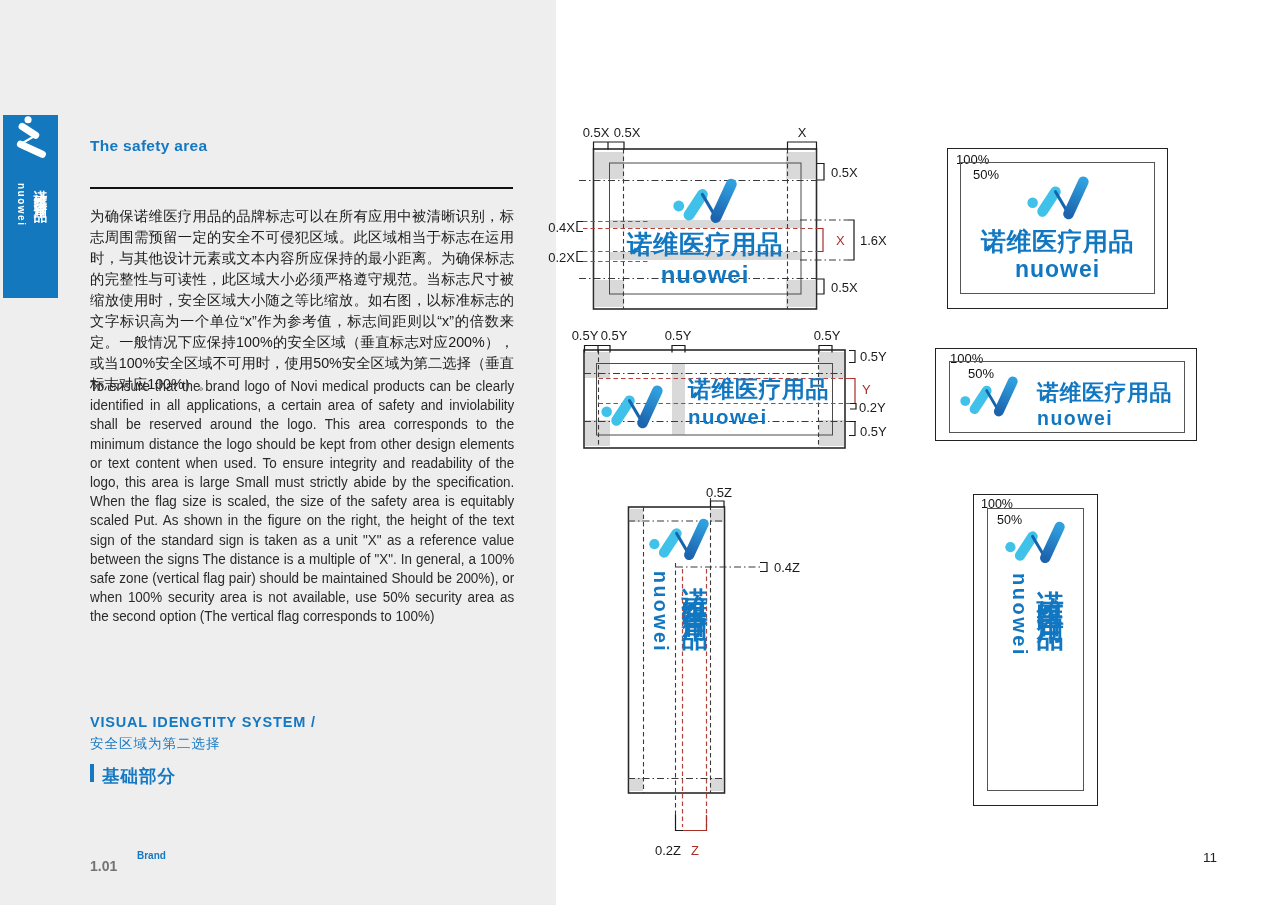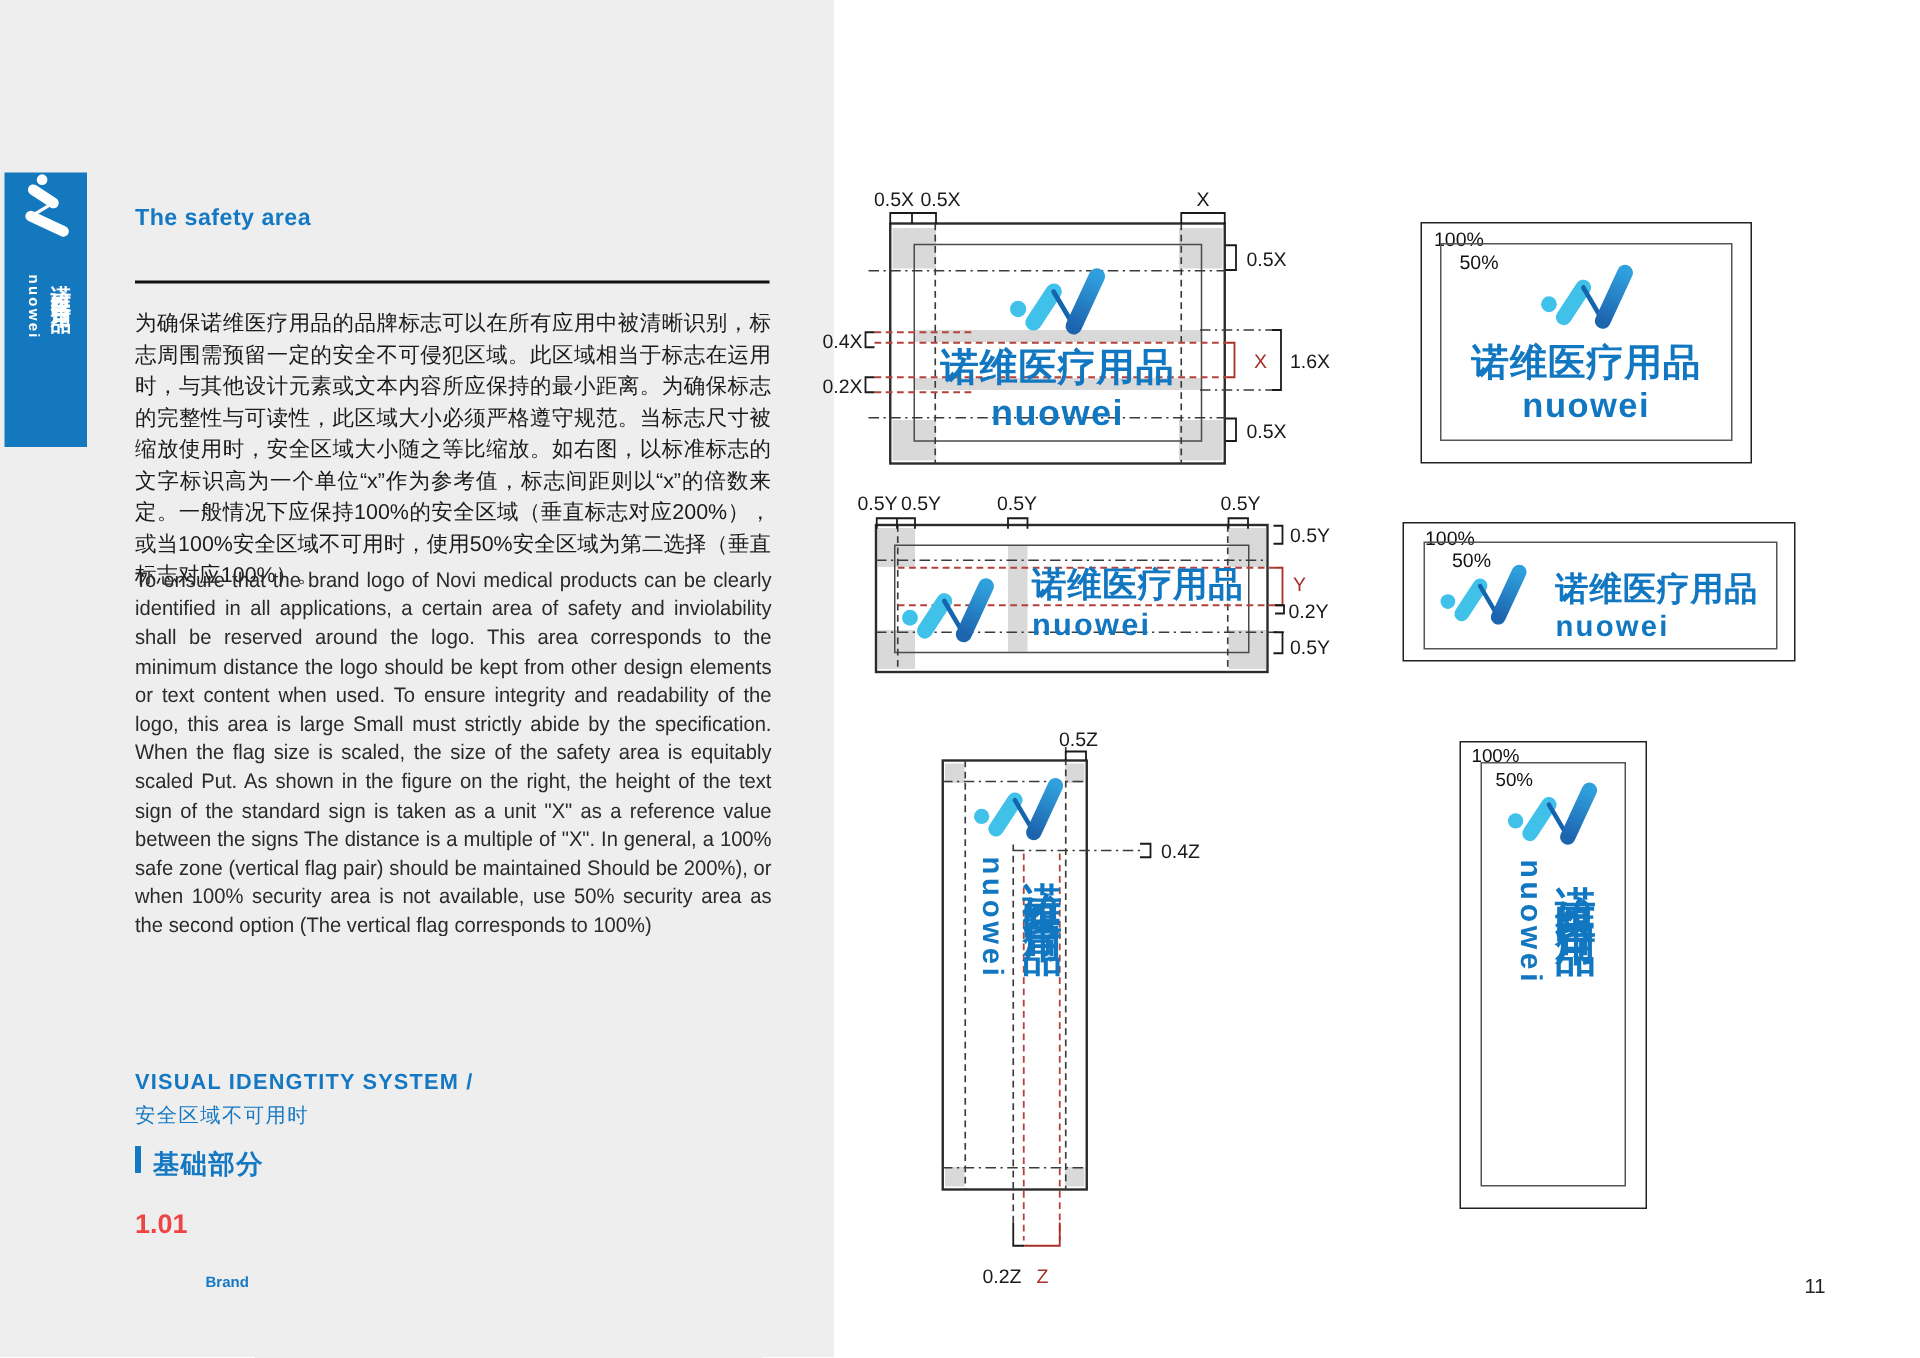--- a/index.html
+++ b/index.html
@@ -15,21 +15,21 @@
   .title-en{left:90px;top:137px;font-size:15.5px;font-weight:bold;letter-spacing:.3px;color:#1578c2;}
   .rule{left:90px;top:187px;width:423px;height:0;border-top:2px solid #111;}
   .para-cn{left:90px;top:206px;width:424px;font-size:14.3px;line-height:21px;text-align:justify;color:#1b1b1b;}
   .para-en{left:90px;top:377px;width:442px;font-size:14px;line-height:19.2px;text-align:justify;color:#2a2a2a;
            transform:scaleX(.96);transform-origin:left top;}
   .vis-en{left:90px;top:714px;font-size:14.5px;font-weight:bold;letter-spacing:.8px;color:#1578c2;}
   .vis-cn{left:90px;top:735px;font-size:13.5px;letter-spacing:1px;color:#1578c2;}
   .section{left:90px;top:764px;display:flex;align-items:flex-start;gap:8px;}
   .section .bar{width:4px;height:18px;background:#1578c2;}
   .section .txt{font-size:17.5px;font-weight:bold;color:#1578c2;letter-spacing:1px;}
-  .code{left:90px;top:806px;font-size:18px;font-weight:bold;color:#ef4444;}
+  .code{left:90px;top:858px;font-size:14px;font-weight:bold;color:#737373;}
   .code-label{left:137px;top:850px;font-size:10px;font-weight:bold;color:#1578c2;}
   .pagenum{left:1203px;top:850px;font-size:13.5px;color:#222;}
   
   .lg{color:#1277c1;font-weight:bold;line-height:1.05;white-space:nowrap;}
   .vcn{writing-mode:vertical-rl;text-orientation:upright;}
   .ven{writing-mode:vertical-rl;}
   
   .exbox{border:1.6px solid #222;background:#fff;}
   .exinner{position:absolute;border:1px solid #555;}
   .pct{position:absolute;font-size:13px;color:#111;}
@@ -81,21 +81,21 @@
     <div class="abs lg-w ven" style="left:13px;top:68px;font-size:10px;letter-spacing:1.5px">nuowei</div>
   </div>
 
   <div class="abs title-en">The safety area</div>
   <div class="abs rule"></div>
 
   <div class="abs para-cn">为确保诺维医疗用品的品牌标志可以在所有应用中被清晰识别，标志周围需预留一定的安全不可侵犯区域。此区域相当于标志在运用时，与其他设计元素或文本内容所应保持的最小距离。为确保标志的完整性与可读性，此区域大小必须严格遵守规范。当标志尺寸被缩放使用时，安全区域大小随之等比缩放。如右图，以标准标志的文字标识高为一个单位“x”作为参考值，标志间距则以“x”的倍数来定。一般情况下应保持100%的安全区域（垂直标志对应200%），或当100%安全区域不可用时，使用50%安全区域为第二选择（垂直标志对应100%）。</div>
   <div class="abs para-en">To ensure that the brand logo of Novi medical products can be clearly identified in all applications, a certain area of safety and inviolability shall be reserved around the logo. This area corresponds to the minimum distance the logo should be kept from other design elements or text content when used. To ensure integrity and readability of the logo, this area is large Small must strictly abide by the specification. When the flag size is scaled, the size of the safety area is equitably scaled Put. As shown in the figure on the right, the height of the text sign of the standard sign is taken as a unit "X" as a reference value between the signs The distance is a multiple of "X". In general, a 100% safe zone (vertical flag pair) should be maintained Should be 200%), or when 100% security area is not available, use 50% security area as the second option (The vertical flag corresponds to 100%)</div>
 
   <div class="abs vis-en">VISUAL IDENGTITY SYSTEM  /</div>
-  <div class="abs vis-cn">安全区域不可用时</div>
+  <div class="abs vis-cn">安全区域为第二选择</div>
   <div class="abs section">
     <span class="bar"></span>
     <span class="txt">基础部分</span>
   </div>
   <div class="abs code">1.01</div>
   <div class="abs code-label">Brand</div>
   <div class="abs pagenum">11</div>
 
   <svg class="abs" style="left:535px;top:112px" width="368" height="202" viewBox="535 112 368 202">
     <g>

